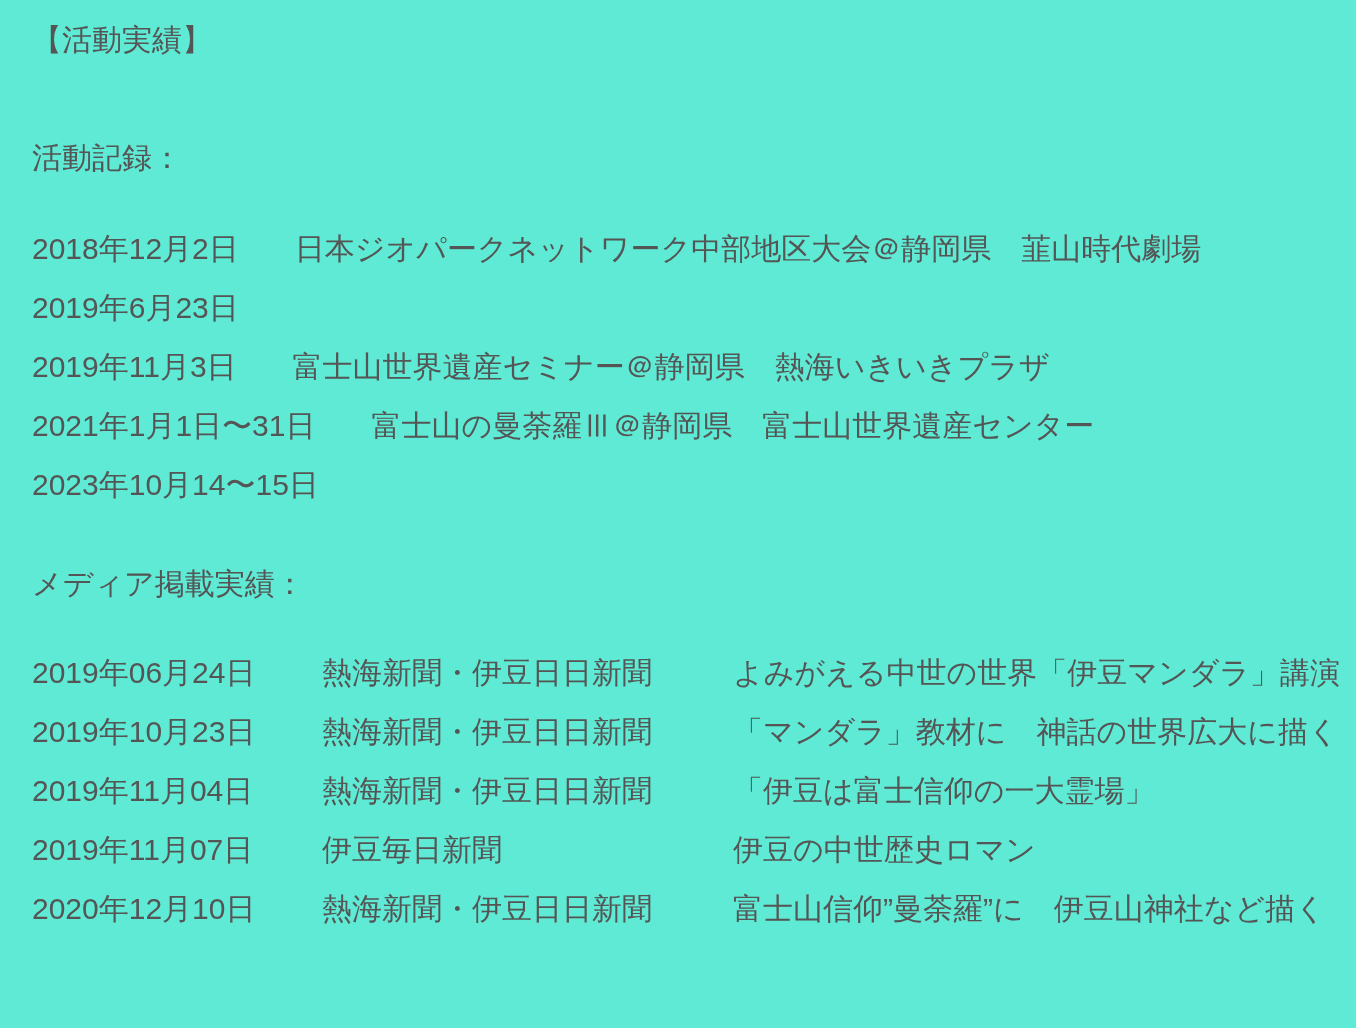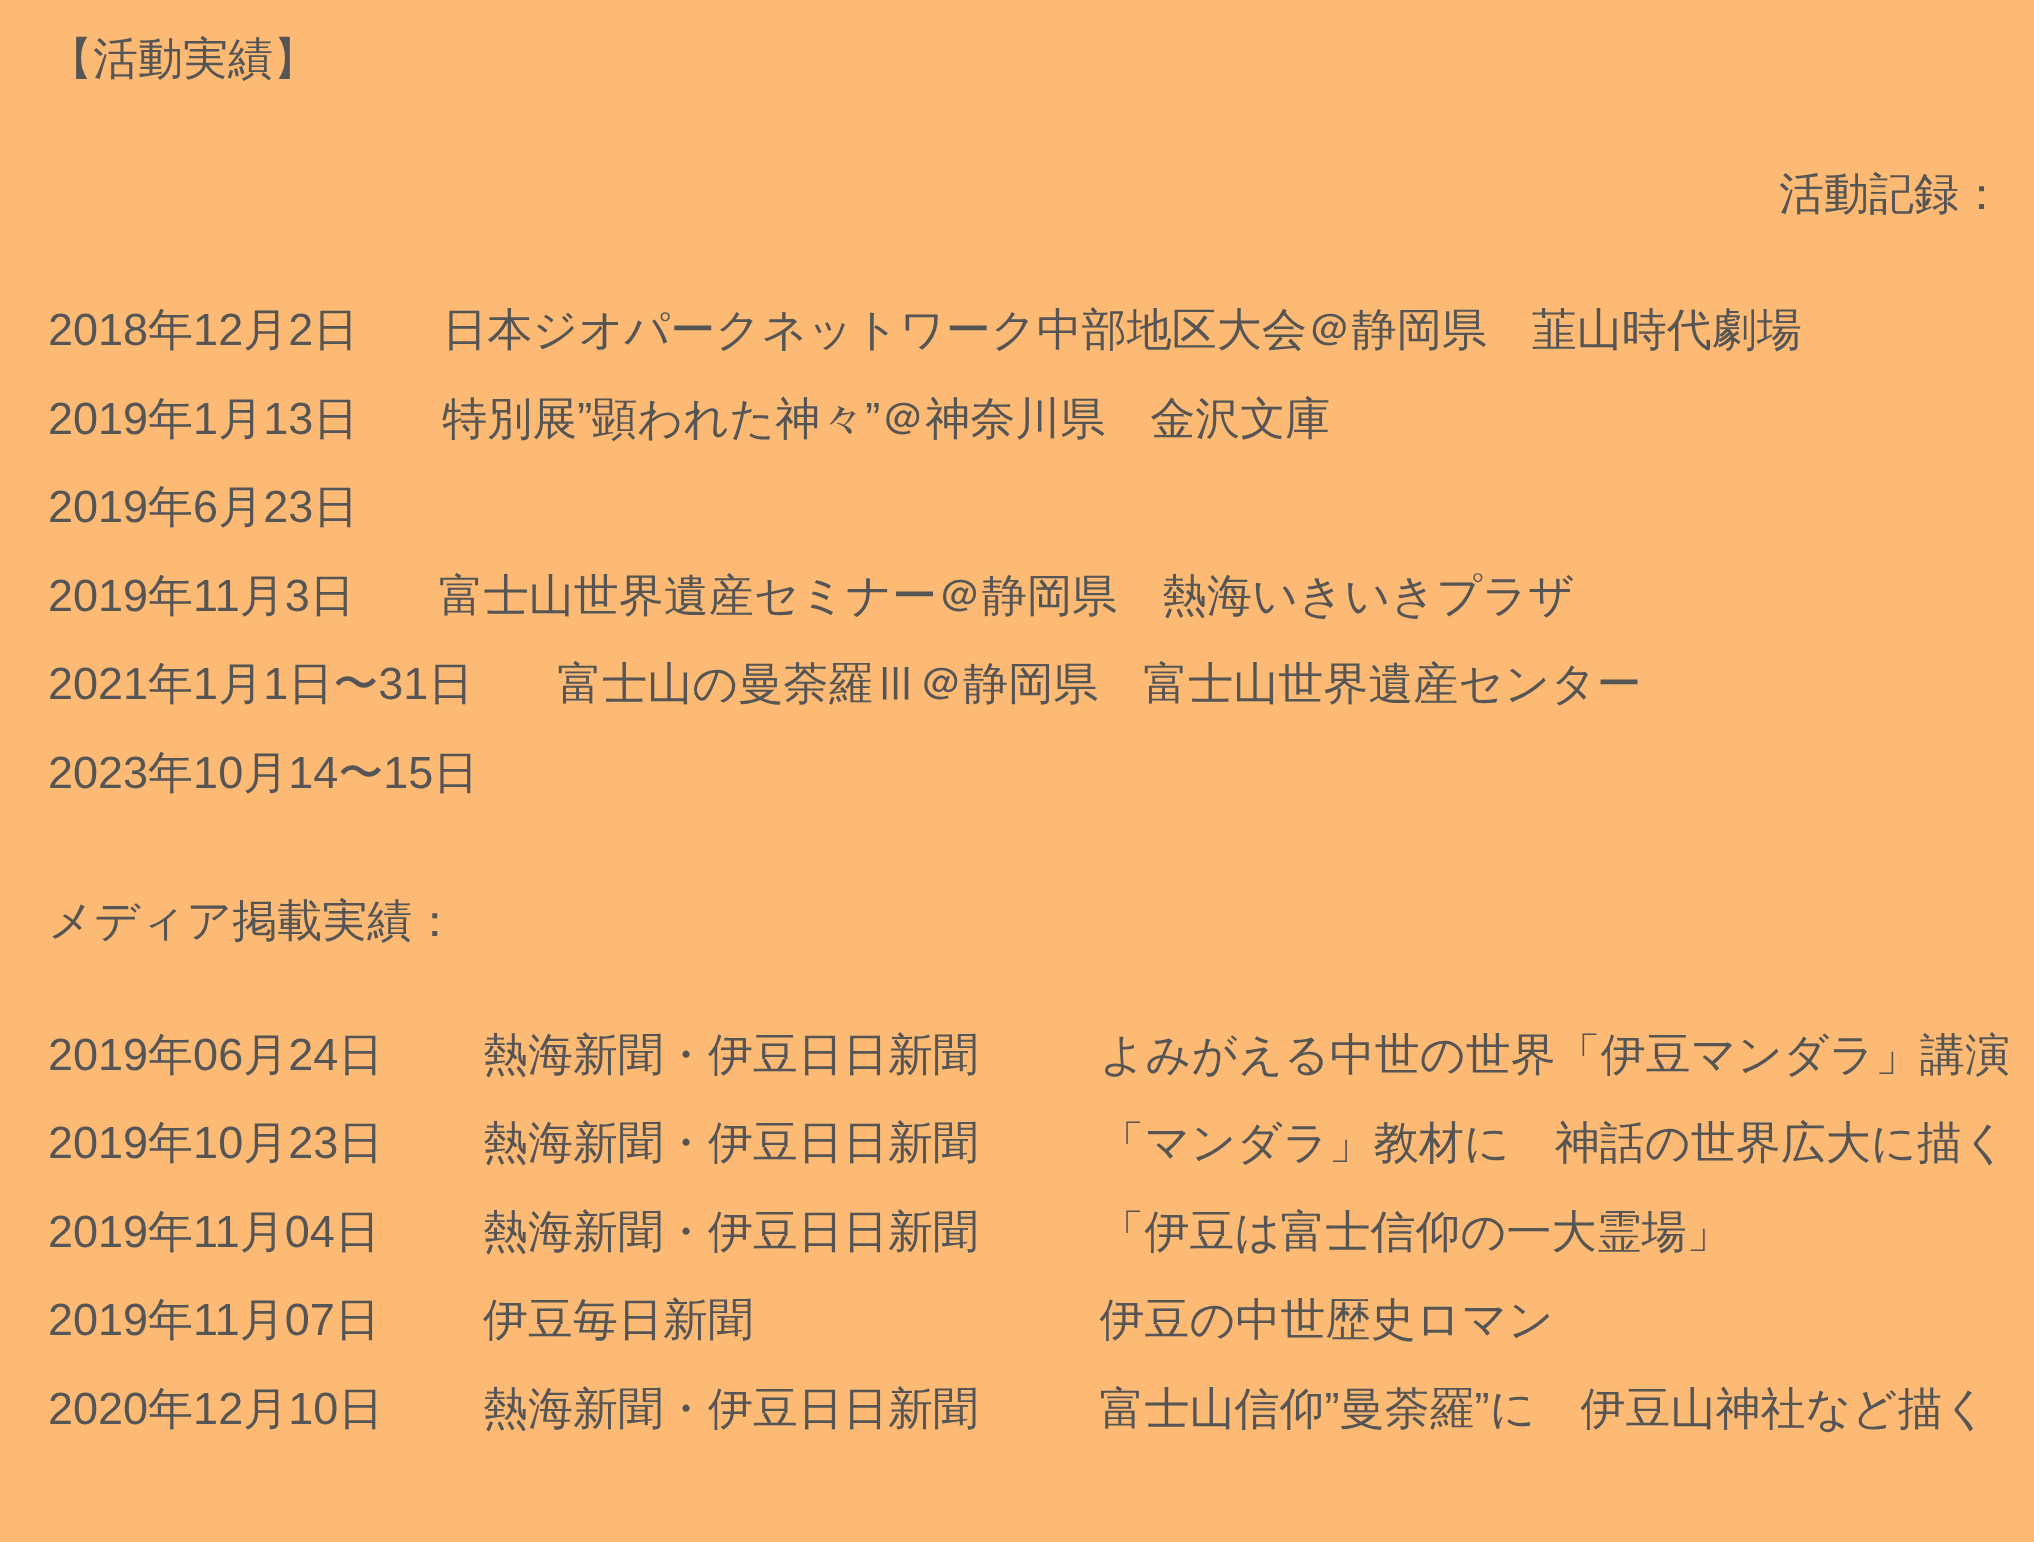--- a/index.html
+++ b/index.html
@@ -6,35 +6,35 @@
     margin: 0;
     padding: 0;
     background: #ffffff;
   }
   .page {
     position: relative;
     width: 1356px;
     height: 1028px;
     box-sizing: border-box;
     padding: 22px 20px 0 32px;
-    background: #fdba74;
+    background: #5eead4;
     color: #555555;
     font-family: "Liberation Sans", sans-serif;
     font-size: 30px;
     overflow: hidden;
   }
   .section-header {
     line-height: 36px;
     white-space: nowrap;
   }
   .subheading {
     line-height: 36px;
     white-space: nowrap;
   }
-  .subheading.activities { margin-top: 54px; text-align: right; }
+  .subheading.activities { margin-top: 82px; }
   .subheading.media { margin-top: 52px; }
 
   .activity-list { margin-top: 43px; }
   .activity-row {
     display: flex;
     align-items: flex-end;
     line-height: 59px;
     white-space: nowrap;
   }
   .activity-row .a-date { flex: 0 0 auto; }
@@ -58,24 +58,20 @@
 <div class="page">
 
   <div class="section-header">【活動実績】</div>
 
   <div class="subheading activities">活動記録：</div>
 
   <div class="activity-list">
     <div class="activity-row">
       <span class="a-date">2018年12月2日</span>
       <span class="a-desc">日本ジオパークネットワーク中部地区大会＠静岡県　韮山時代劇場</span>
-    </div>
-    <div class="activity-row">
-      <span class="a-date">2019年1月13日</span>
-      <span class="a-desc">特別展”顕われた神々”＠神奈川県　金沢文庫</span>
     </div>
     <div class="activity-row">
       <span class="a-date">2019年6月23日</span>
     </div>
     <div class="activity-row">
       <span class="a-date">2019年11月3日</span>
       <span class="a-desc">富士山世界遺産セミナー＠静岡県　熱海いきいきプラザ</span>
     </div>
     <div class="activity-row">
       <span class="a-date">2021年1月1日〜31日</span>

